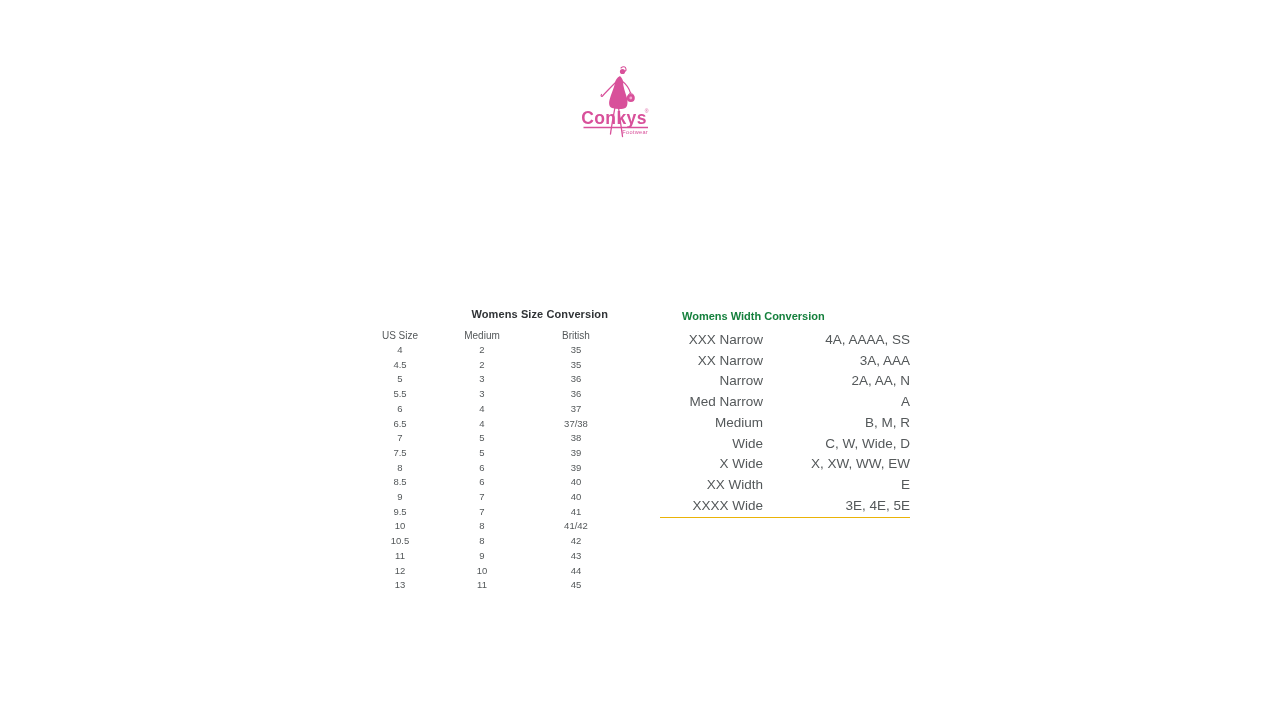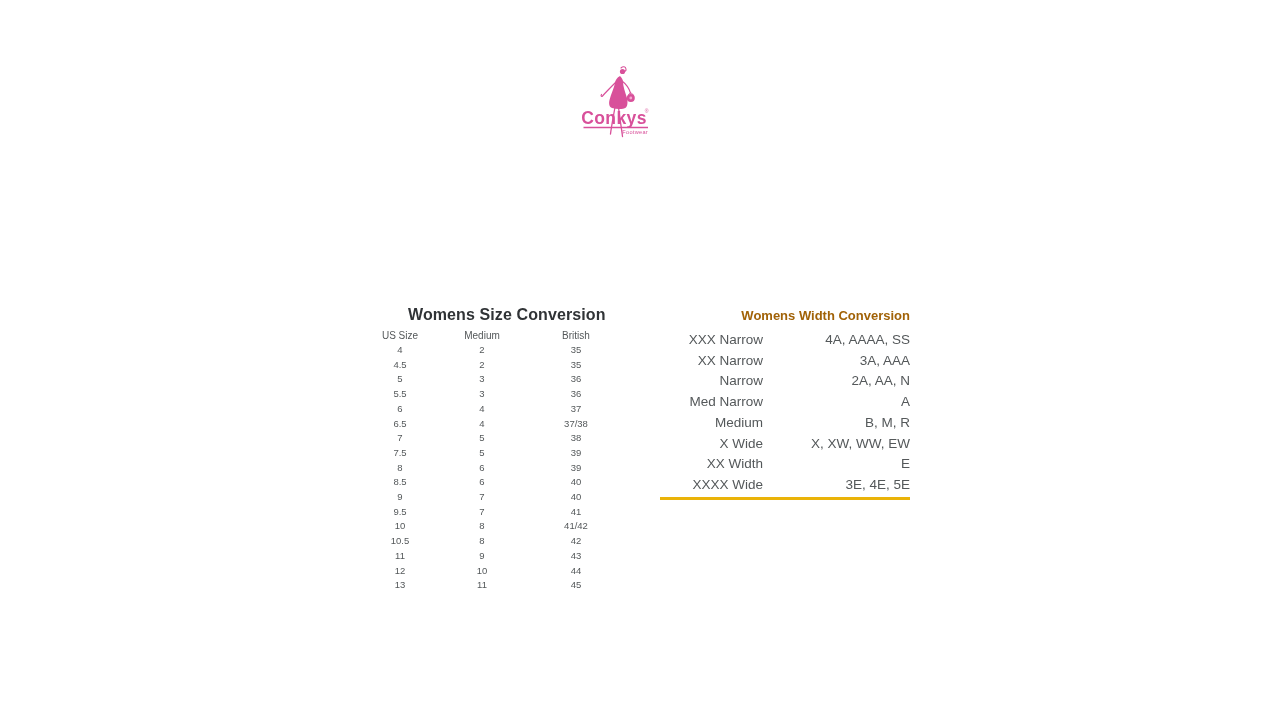--- a/index.html
+++ b/index.html
@@ -21,24 +21,24 @@
   .logo-wrap svg { display:block; width:68px; height:76px; }
 
   
   .size-table {
     position:absolute;
     left:380px; top:308px;
     width:228px;
     color:#54585a;
   }
   .size-title {
-    font-size:16px;
+    font-size:11px;
     font-weight:bold;
     color:#303336;
-    text-align:left;
+    text-align:right;
     padding-left:28px;
     line-height:13px;
     letter-spacing:0.1px;
   }
   .size-head {
     display:grid;
     grid-template-columns:40px 124px 64px;
     font-size:10px;
     line-height:14px;
     margin-top:8px;
@@ -55,30 +55,30 @@
   .size-row > div { text-align:center; }
 
   
   .width-table {
     position:absolute;
     left:660px; top:308px;
     width:250px;
     color:#54585a;
   }
   .width-title {
-    font-size:13px;
+    font-size:11px;
     font-weight:bold;
-    color:#a16207;
-    text-align:right;
+    color:#15803d;
+    text-align:left;
     padding-left:22px;
     line-height:16px;
   }
   .width-rows {
     margin-top:6px;
-    border-bottom:3px solid #eab308;
+    border-bottom:1px solid #eab308;
     padding-bottom:1px;
   }
   .width-row {
     display:grid;
     grid-template-columns:103px 1fr;
     column-gap:22px;
     font-size:13.5px;
     line-height:20.7px;
   }
   .width-row .w-label { text-align:right; }
@@ -260,20 +260,24 @@
       <div class="width-row">
         <div class="w-label">Med Narrow</div>
         <div class="w-value">A</div>
       </div>
 
       <div class="width-row">
         <div class="w-label">Medium</div>
         <div class="w-value">B, M, R</div>
       </div>
 
+      <div class="width-row">
+        <div class="w-label">Wide</div>
+        <div class="w-value">C, W, Wide, D</div>
+      </div>
 
       <div class="width-row">
         <div class="w-label">X Wide</div>
         <div class="w-value">X, XW, WW, EW</div>
       </div>
 
       <div class="width-row">
         <div class="w-label">XX Width</div>
         <div class="w-value">E</div>
       </div>

